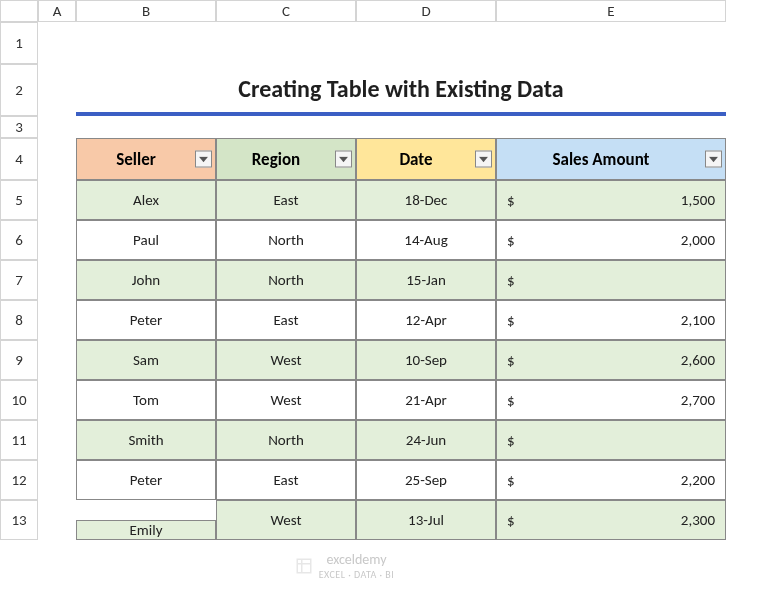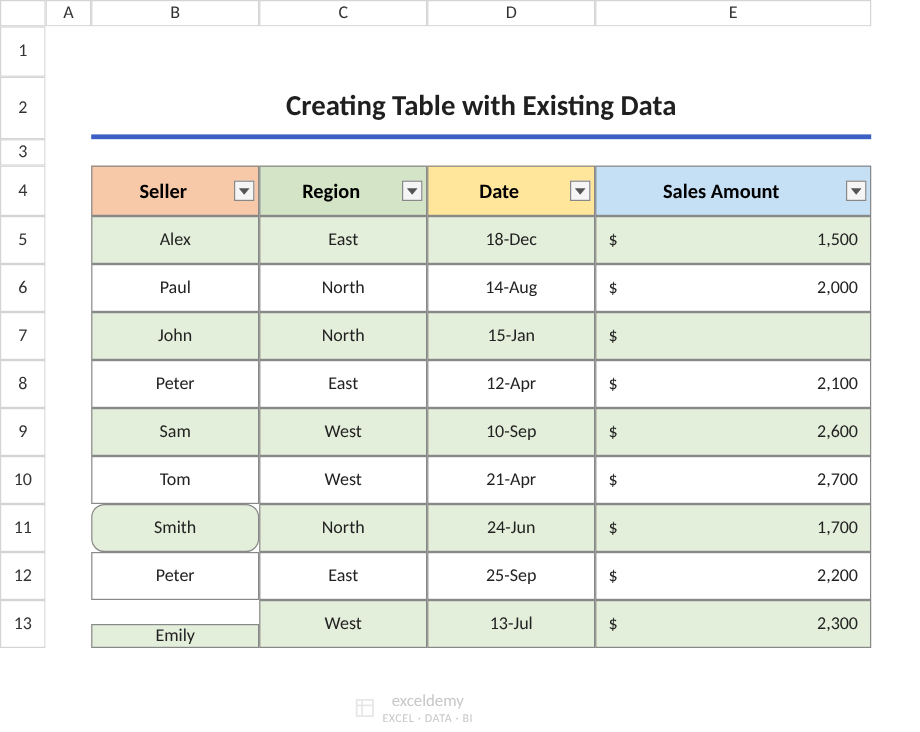--- a/index.html
+++ b/index.html
@@ -85,21 +85,21 @@
   .amount-cell {
     justify-content: space-between;
     padding: 0 10px 0 10px;
   }
   .dollar { width: 16px; text-align: left; }
   .num { flex: 1; text-align: right; }
   .row-even { background: #e3efda; }
   .row-odd  { background: #ffffff; }
   .watermark {
     position: absolute;
-    top: 575px;
+    top: 551px;
     left: 0;
     width: 679px;
     text-align: center;
     color: #c8c8c8;
     font-size: 14px;
     font-weight: 500;
     display: flex;
     align-items: center;
     justify-content: center;
     gap: 6px;
@@ -212,26 +212,25 @@
     </div>
 
   <div class="tbl-cell row-odd" style="grid-column:3;grid-row:11;">Tom</div>
   <div class="tbl-cell row-odd" style="grid-column:4;grid-row:11;">West</div>
   <div class="tbl-cell row-odd" style="grid-column:5;grid-row:11;">21-Apr</div>
   <div class="tbl-cell row-odd amount-cell" style="grid-column:6;grid-row:11;">
       <span class="dollar">$</span>
       <span class="num">2,700</span>
     </div>
 
-  <div class="tbl-cell row-even" style="grid-column:3;grid-row:12;border-radius:11px;">Smith</div>
+  <div class="tbl-cell row-even" style="grid-column:3;grid-row:12;">Smith</div>
   <div class="tbl-cell row-even" style="grid-column:4;grid-row:12;">North</div>
   <div class="tbl-cell row-even" style="grid-column:5;grid-row:12;">24-Jun</div>
   <div class="tbl-cell row-even amount-cell" style="grid-column:6;grid-row:12;">
       <span class="dollar">$</span>
-      <span class="num">1,700</span>
     </div>
 
   <div class="tbl-cell row-odd" style="grid-column:3;grid-row:13;">Peter</div>
   <div class="tbl-cell row-odd" style="grid-column:4;grid-row:13;">East</div>
   <div class="tbl-cell row-odd" style="grid-column:5;grid-row:13;">25-Sep</div>
   <div class="tbl-cell row-odd amount-cell" style="grid-column:6;grid-row:13;">
       <span class="dollar">$</span>
       <span class="num">2,200</span>
     </div>
 

